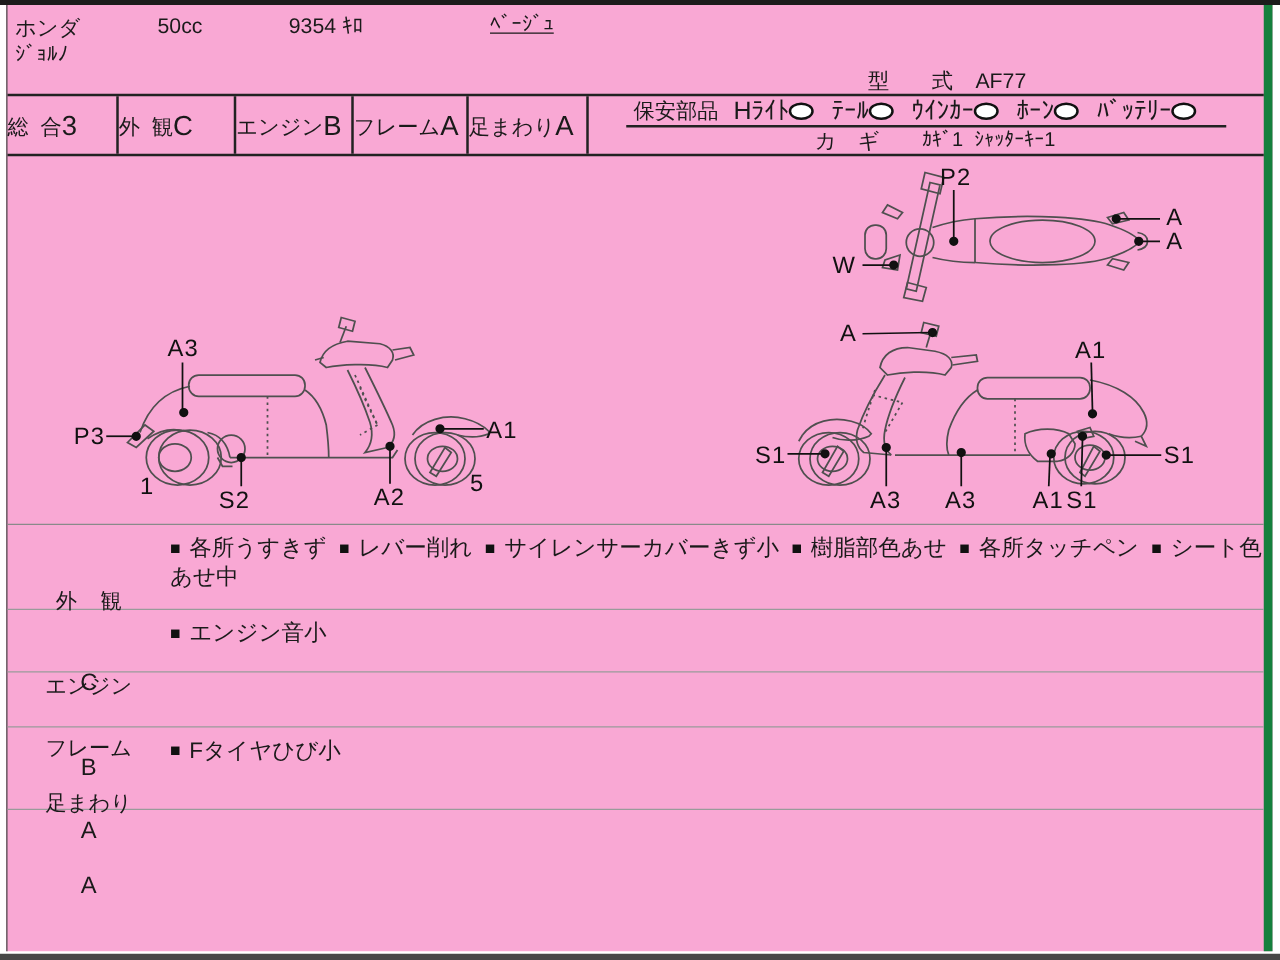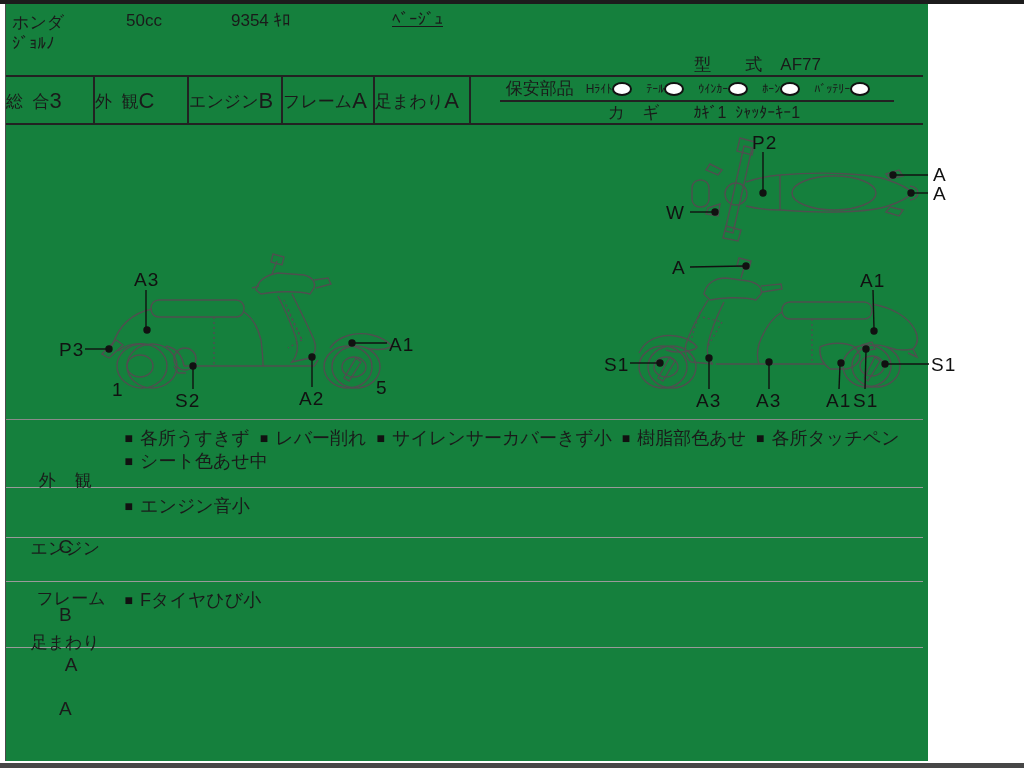--- a/index.html
+++ b/index.html
@@ -4,22 +4,22 @@
 <style>
   * { margin:0; padding:0; box-sizing:border-box; }
   html,body { width:1024px; height:768px; }
   body {
     font-family:"Liberation Sans","DejaVu Sans",sans-serif;
     background:#ffffff; color:#1a1a1a; position:relative; overflow:hidden;
   }
   .top-bar   { position:absolute; left:0; top:0; width:1024px; height:4px; background:#1c1c1c; }
   .bottom-bar{ position:absolute; left:0; bottom:0; width:1024px; height:5px; background:#474747; }
   .sheet {
-    position:absolute; left:5px; top:4px; width:923px; height:757px;
-    border-left:1px solid #4a4a4a; border-right:5px solid #15803d; background:#15803d;
+    position:absolute; left:5px; top:4px; width:1013px; height:757px;
+    border-left:1px solid #4a4a4a; border-right:7px solid #15803d; background:#f9a8d4;
   }
   
   .header { position:relative; height:73px; border-bottom:2px solid #222; }
   .header .abs { position:absolute; font-size:17px; white-space:pre; }
   .brand   { left:6px;  top:7px; }
   .disp    { left:120px; top:7px; }
   .mileage { left:225px; top:7px; }
   .bodycol { left:386px; top:6px;text-decoration:underline; }
   .model   { left:6px;  top:30px; font-size:19px; }
   .hr-row  { position:absolute; left:660px; font-size:17px; white-space:pre; }
@@ -30,21 +30,21 @@
   .gcell {
     border-right:2px solid #222; display:flex; 
     align-items:center; justify-content:flex-start;
   }
   .g1{width:89px}.g2{width:94px}.g3{width:94px}.g4{width:92px}.g5{width:96px}
   .gsafety { flex:1; display:flex; flex-direction:column; border-right:none; }
   .glabel { font-size:17px; margin-top:2px; white-space:pre; }
   .gvalue { font-size:22px; margin-top:1px; }
   .safety-top { display:flex; align-items:center; height:25px; border-bottom:2px solid #222; padding:0 10px 0 6px; }
   .s-label { font-size:17px; margin-right:12px; white-space:pre; }
-  .s-item { flex:1; display:flex; align-items:center; justify-content:flex-start; margin-right:14px; font-size:12px; white-space:pre; }
+  .s-item { flex:1; display:flex; align-items:center; justify-content:flex-start; margin-right:14px; font-size:20px; white-space:pre; }
   .circle {
     display:inline-block; width:20px; height:14px; border:2px solid #111;
     border-radius:50%; background:#fff;
   }
   .safety-bottom { display:flex; align-items:center; height:21px; padding-left:14px; font-size:16px; }
   .k-label { font-size:17px; margin-right:34px; white-space:pre; }
   .k-value { white-space:pre; }
   
   .diagram { position:relative; height:295px; border-bottom:1px solid #8a8a8a; }
   .diag { position:absolute; }

